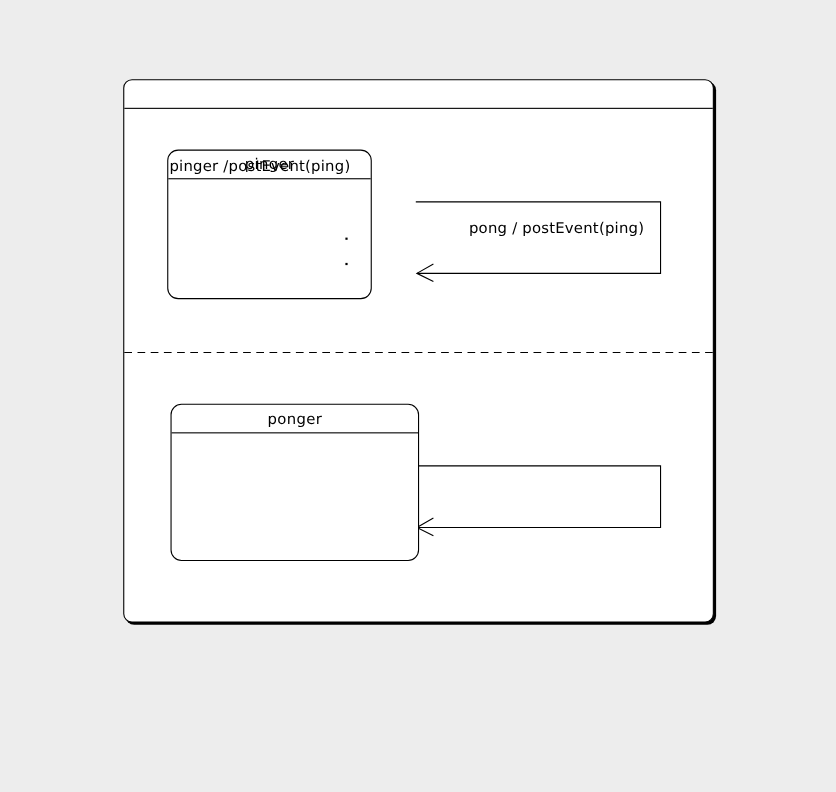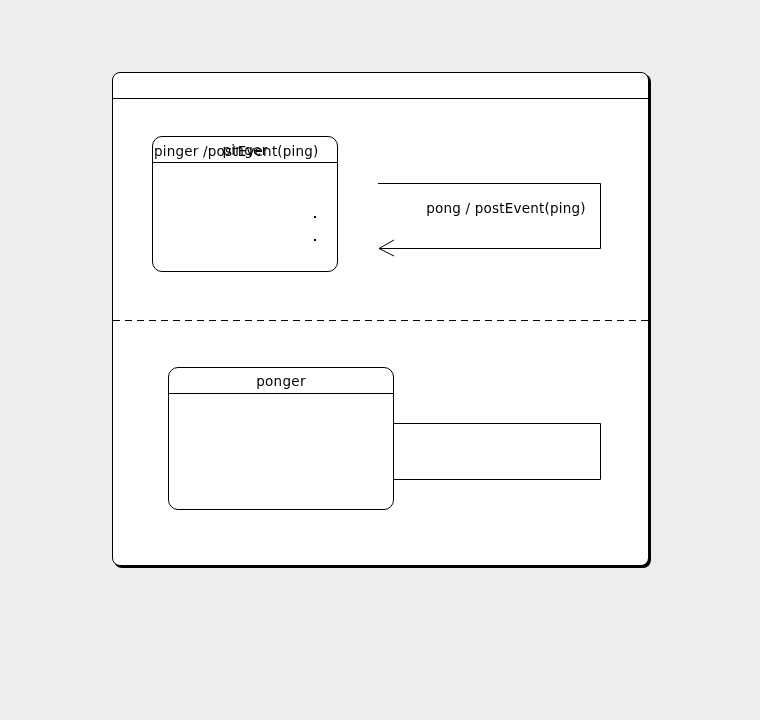--- a/index.html
+++ b/index.html
@@ -32,21 +32,21 @@
     border-bottom: 1px solid #000;
   }
   
   .state-box {
     position: absolute;
     background: #ffffff;
     border: 1px solid #000;
     border-radius: 10px;
   }
   .state-pinger { left: 152px; top: 136px; width: 186px; height: 136px; }
-  .state-ponger { left: 168px; top: 367px; width: 226px; height: 143px; }
+  .state-ponger { left: 155px; top: 367px; width: 226px; height: 143px; }
   .state-header {
     position: absolute;
     left: 0; top: 0;
     width: 100%; height: 26px;
     border-bottom: 1px solid #000;
     display: flex;
     align-items: center;
     justify-content: center;
     font-size: 13.5px;
     letter-spacing: 0.3px;

